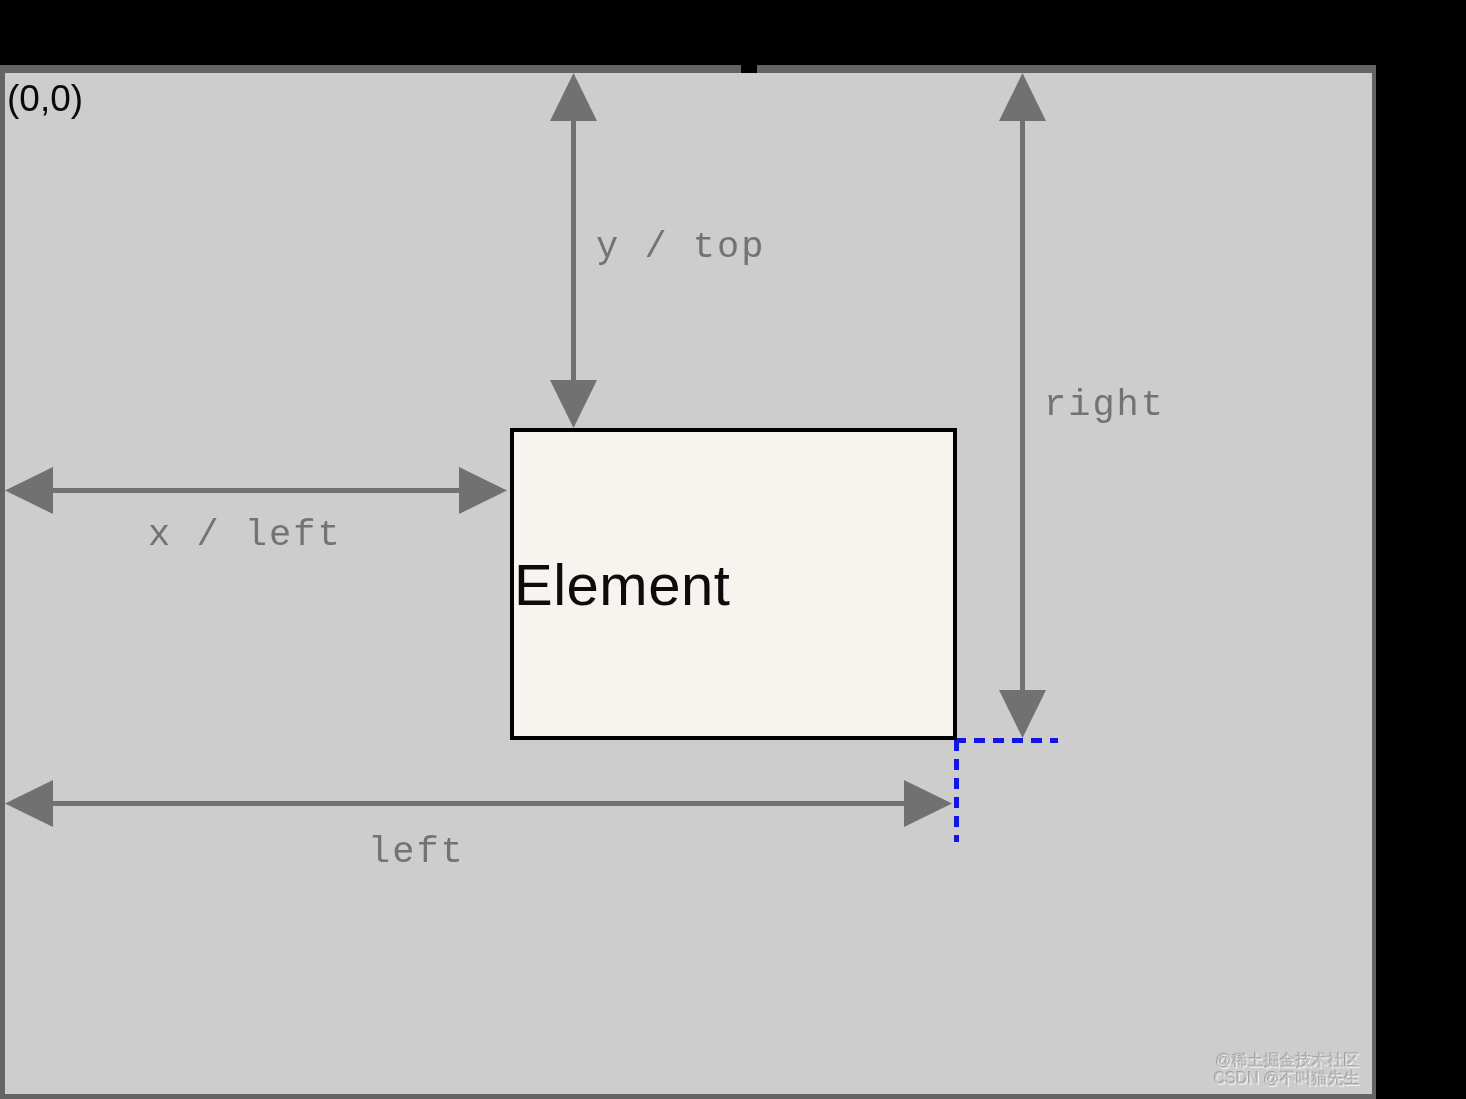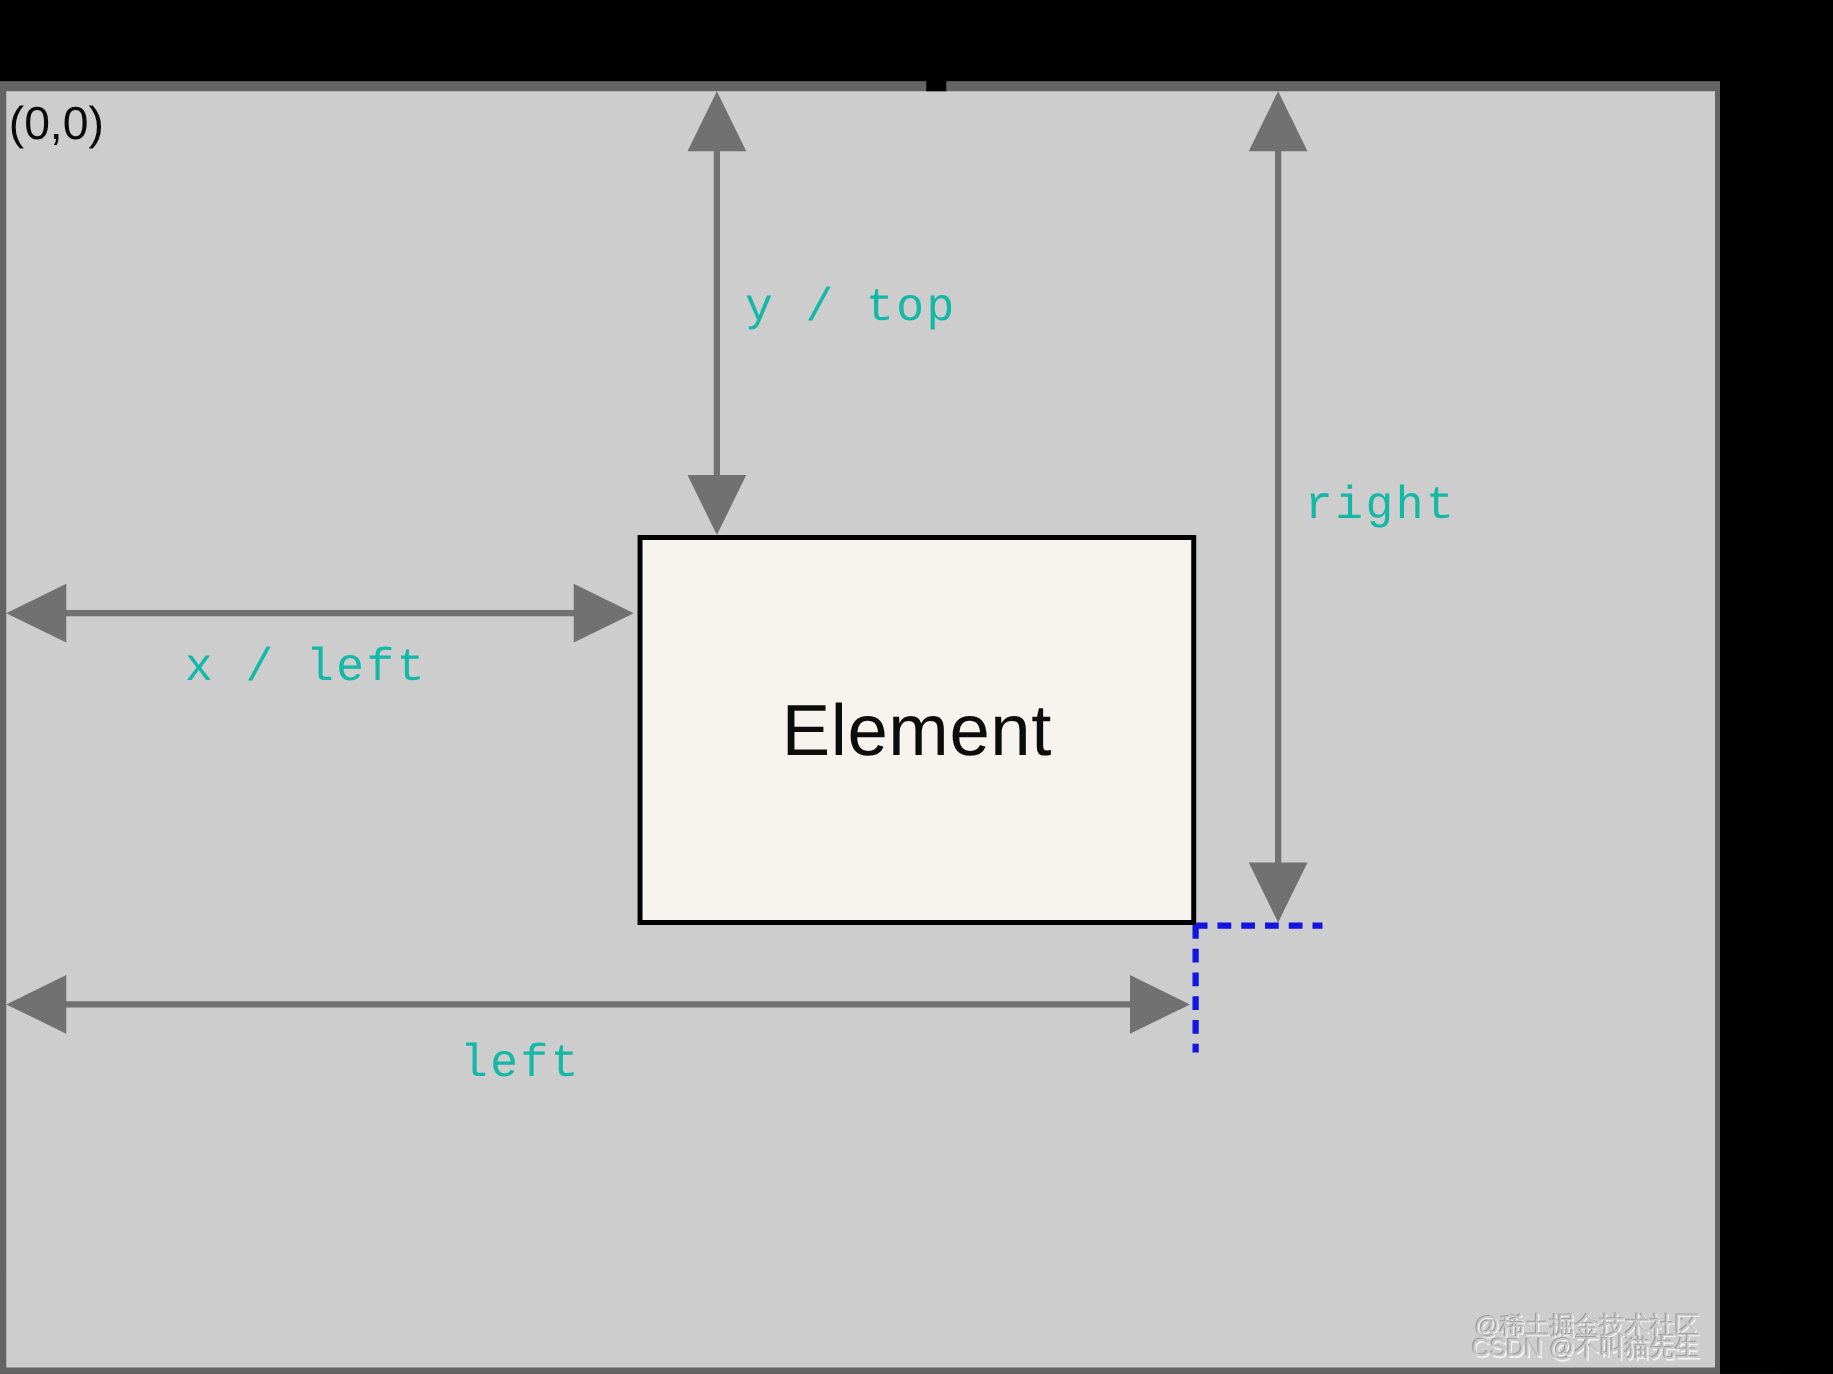--- a/index.html
+++ b/index.html
@@ -42,43 +42,43 @@
   }
   .origin-label {
     position:absolute; left:7px; top:78px;
     font-size:37px; color:#0a0a0a;
     z-index:3;
   }
   .mono-label {
     position:absolute;
     font-family:"Liberation Mono","DejaVu Sans Mono",monospace;
     font-size:37px; letter-spacing:2px;
-    color:#14b8a6;
+    color:#737373;
     z-index:3; white-space:pre;
   }
   .label-y-top  { left:596px; top:226px; }
   .label-x-left { left:148px; top:514px; }
   .label-bottom { left:1044px; top:384px; }
   .label-right  { left:368px; top:831px; }
   .element-box {
     position:absolute; left:510px; top:428px;
     width:447px; height:312px;
     box-sizing:border-box;
     border:4px solid var(--element-border,#000);
     background:var(--element-fill,#f7f4ef);
-    display:flex; align-items:center; justify-content:center;
+    display:flex; align-items:center; 
     z-index:2;
   }
   .element-box span {
     font-size:58px; color:#0c0c0c; letter-spacing:0.5px;
   }
   .watermark {
     position:absolute; right:16px; bottom:11px;
     text-align:right;
-    font-size:20px; line-height:18px;
+    font-size:16px; line-height:18px;
     color:var(--watermark-text,#c9c9c9);
     text-shadow:-1px -1px 0 #a0a0a0, 1px 1px 0 #f2f2f2;
     z-index:3;
   }
 </style>
 </head>
 <body>
 
 <div class="screen">
 

